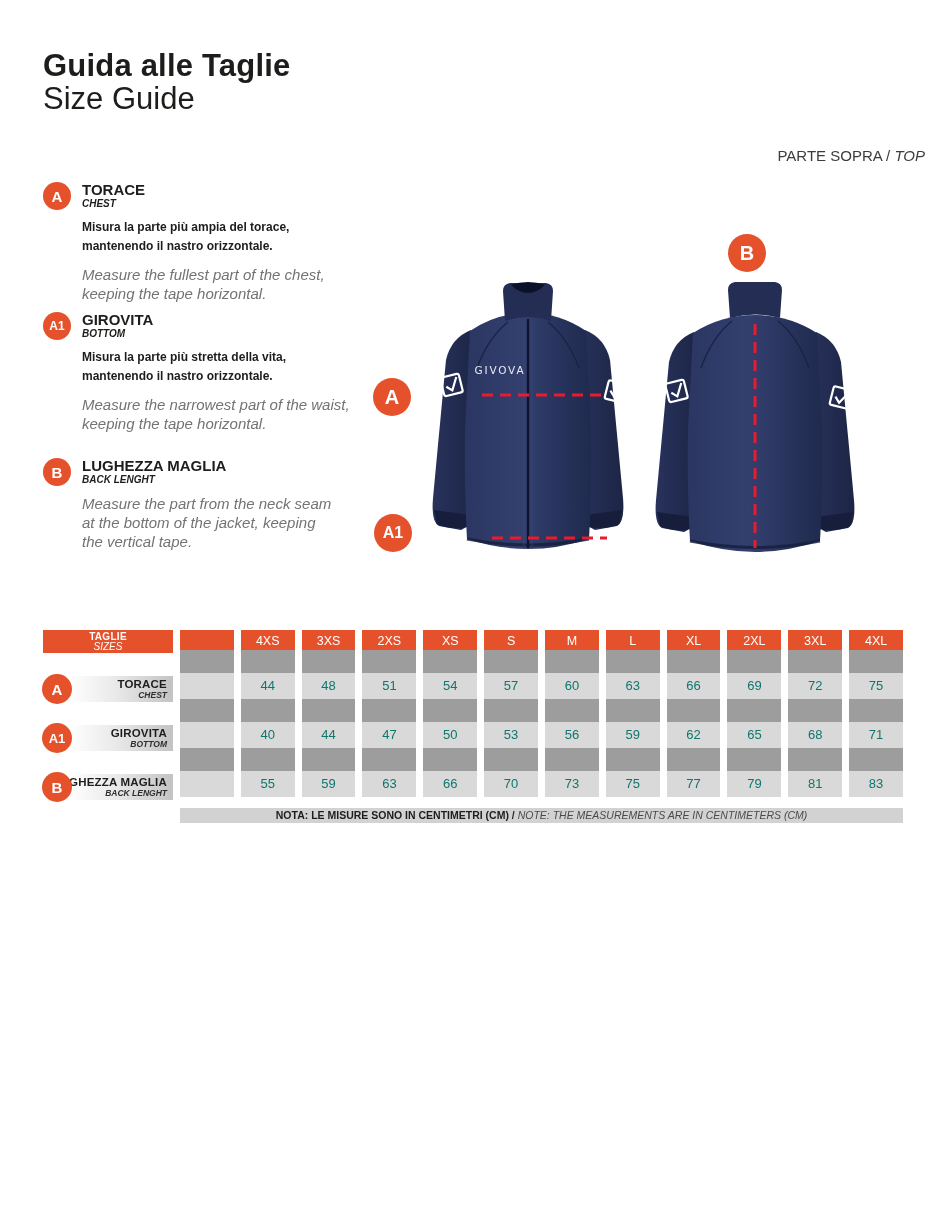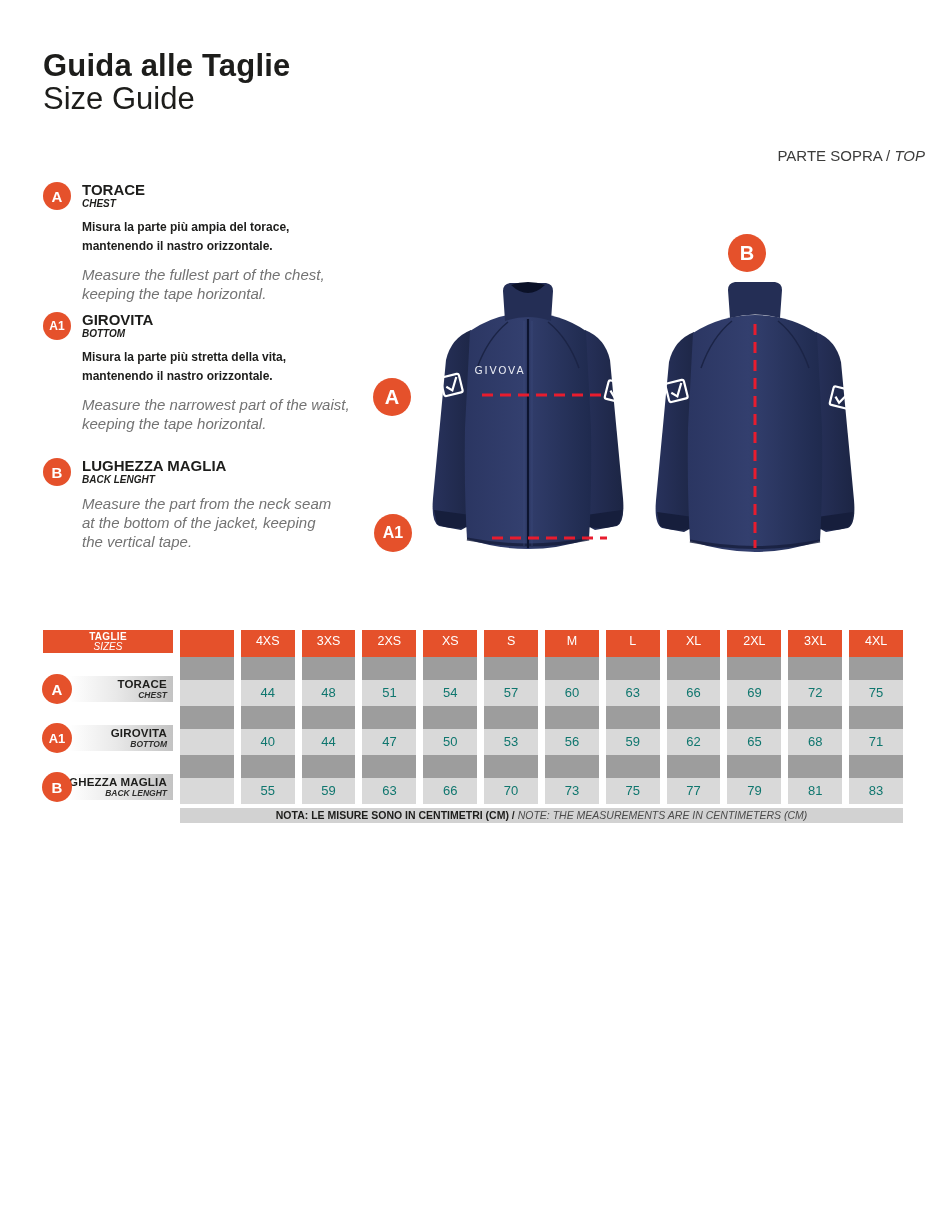--- a/index.html
+++ b/index.html
@@ -47,21 +47,21 @@
   .row-label{position:absolute;left:0;width:130px;height:26px;}
   .row-label .grad{position:absolute;left:26px;right:0;top:0;bottom:0;
                    background:linear-gradient(to right,#ffffff 0%,#e9e9e9 45%,#c3c3c3 100%);}
   .row-label .badge{position:absolute;left:-1px;top:-2px;width:30px;height:30px;font-size:15px;z-index:2;}
   .row-label .badge.two{font-size:13px;}
   .row-label .texts{position:absolute;right:6px;top:2px;text-align:right;z-index:1;}
   .row-label .lbl{font-size:11.5px;font-weight:bold;line-height:12px;letter-spacing:0.2px;}
   .row-label .sub{font-size:8.5px;font-style:italic;font-weight:bold;line-height:10px;color:#2e2e2d;}
   .col{display:flex;flex-direction:column;}
   .cell{width:100%;}
-  .cell.head{height:27px;background:#E5512B;color:#fff;font-size:12.5px;text-align:center;line-height:23px;}
+  .cell.head{height:20px;background:#E5512B;color:#fff;font-size:12.5px;text-align:center;line-height:23px;}
   .cell.band{height:23px;background:#9D9D9D;}
   .cell.val{height:26px;background:#D9D9D9;color:#0f766e;font-size:13px;text-align:center;line-height:26px;}
   .note-bar{position:absolute;left:137px;right:0;top:178px;height:15px;background:#D2D2D2;
             text-align:center;line-height:15px;font-size:10.5px;color:#1d1d1b;}
   .note-bar .b{font-weight:bold;}
   .note-bar .i{font-style:italic;color:#4a4a4a;}
 </style>
 </head>
 <body>
 

